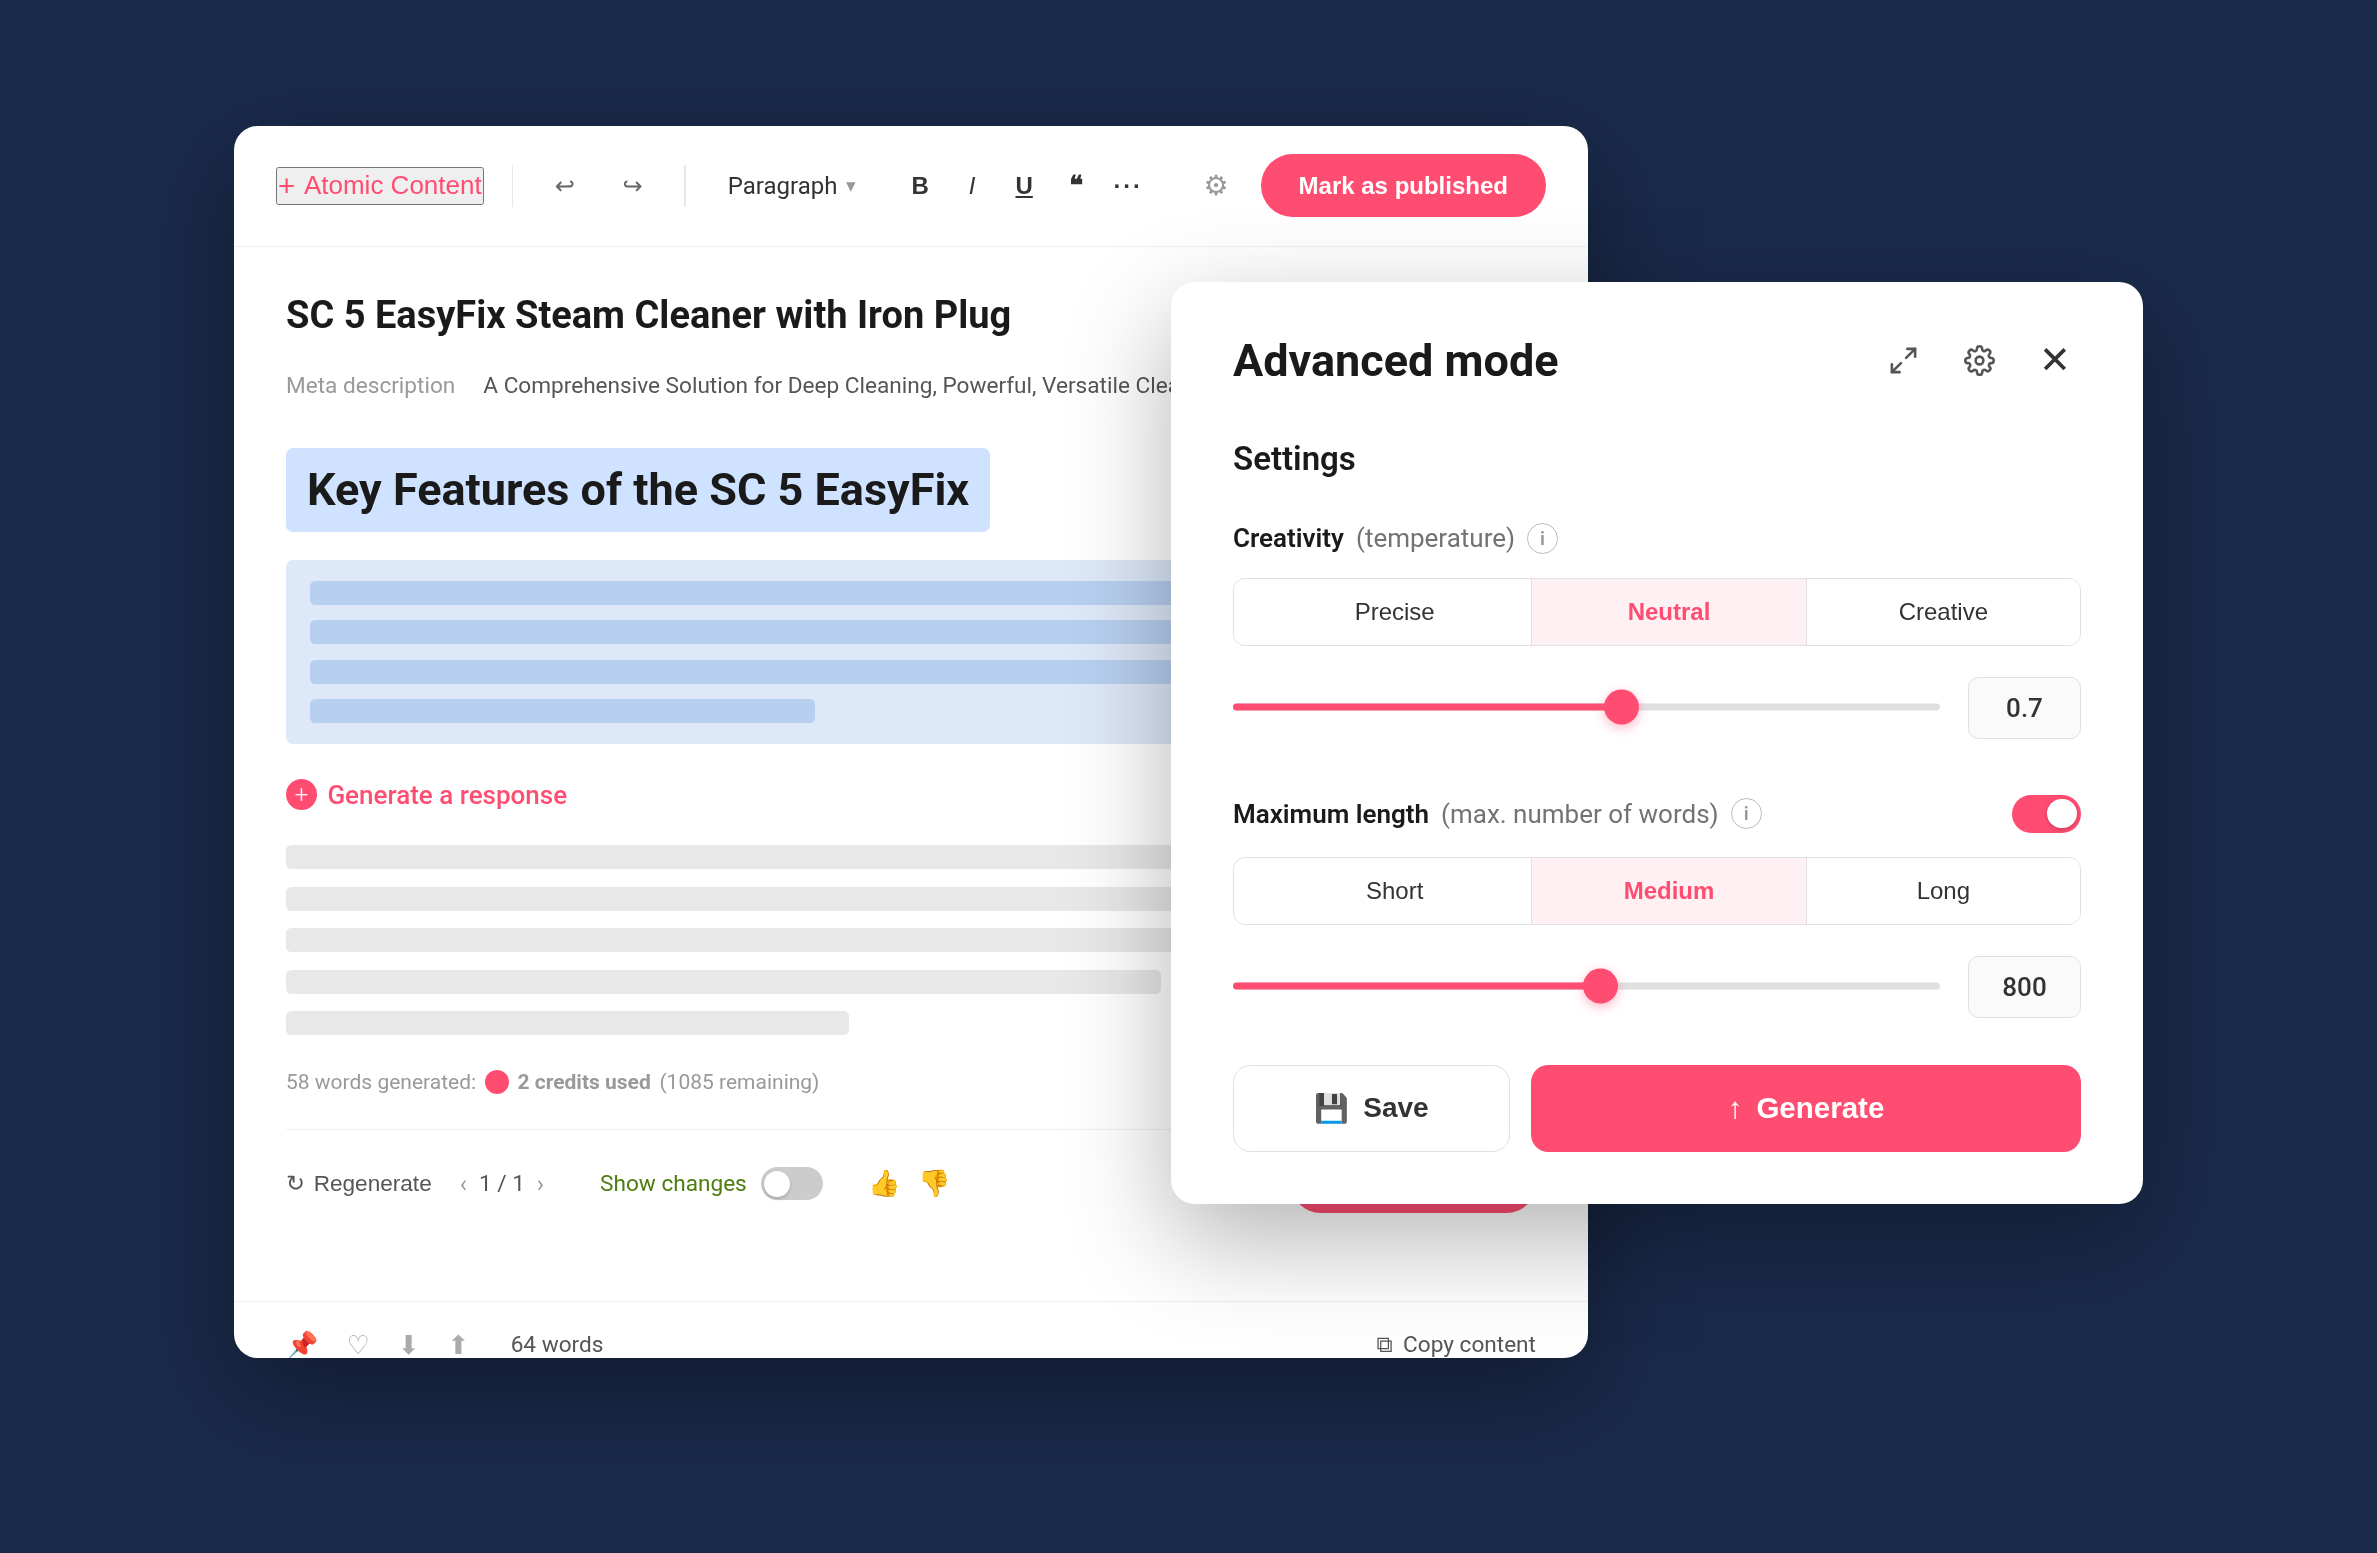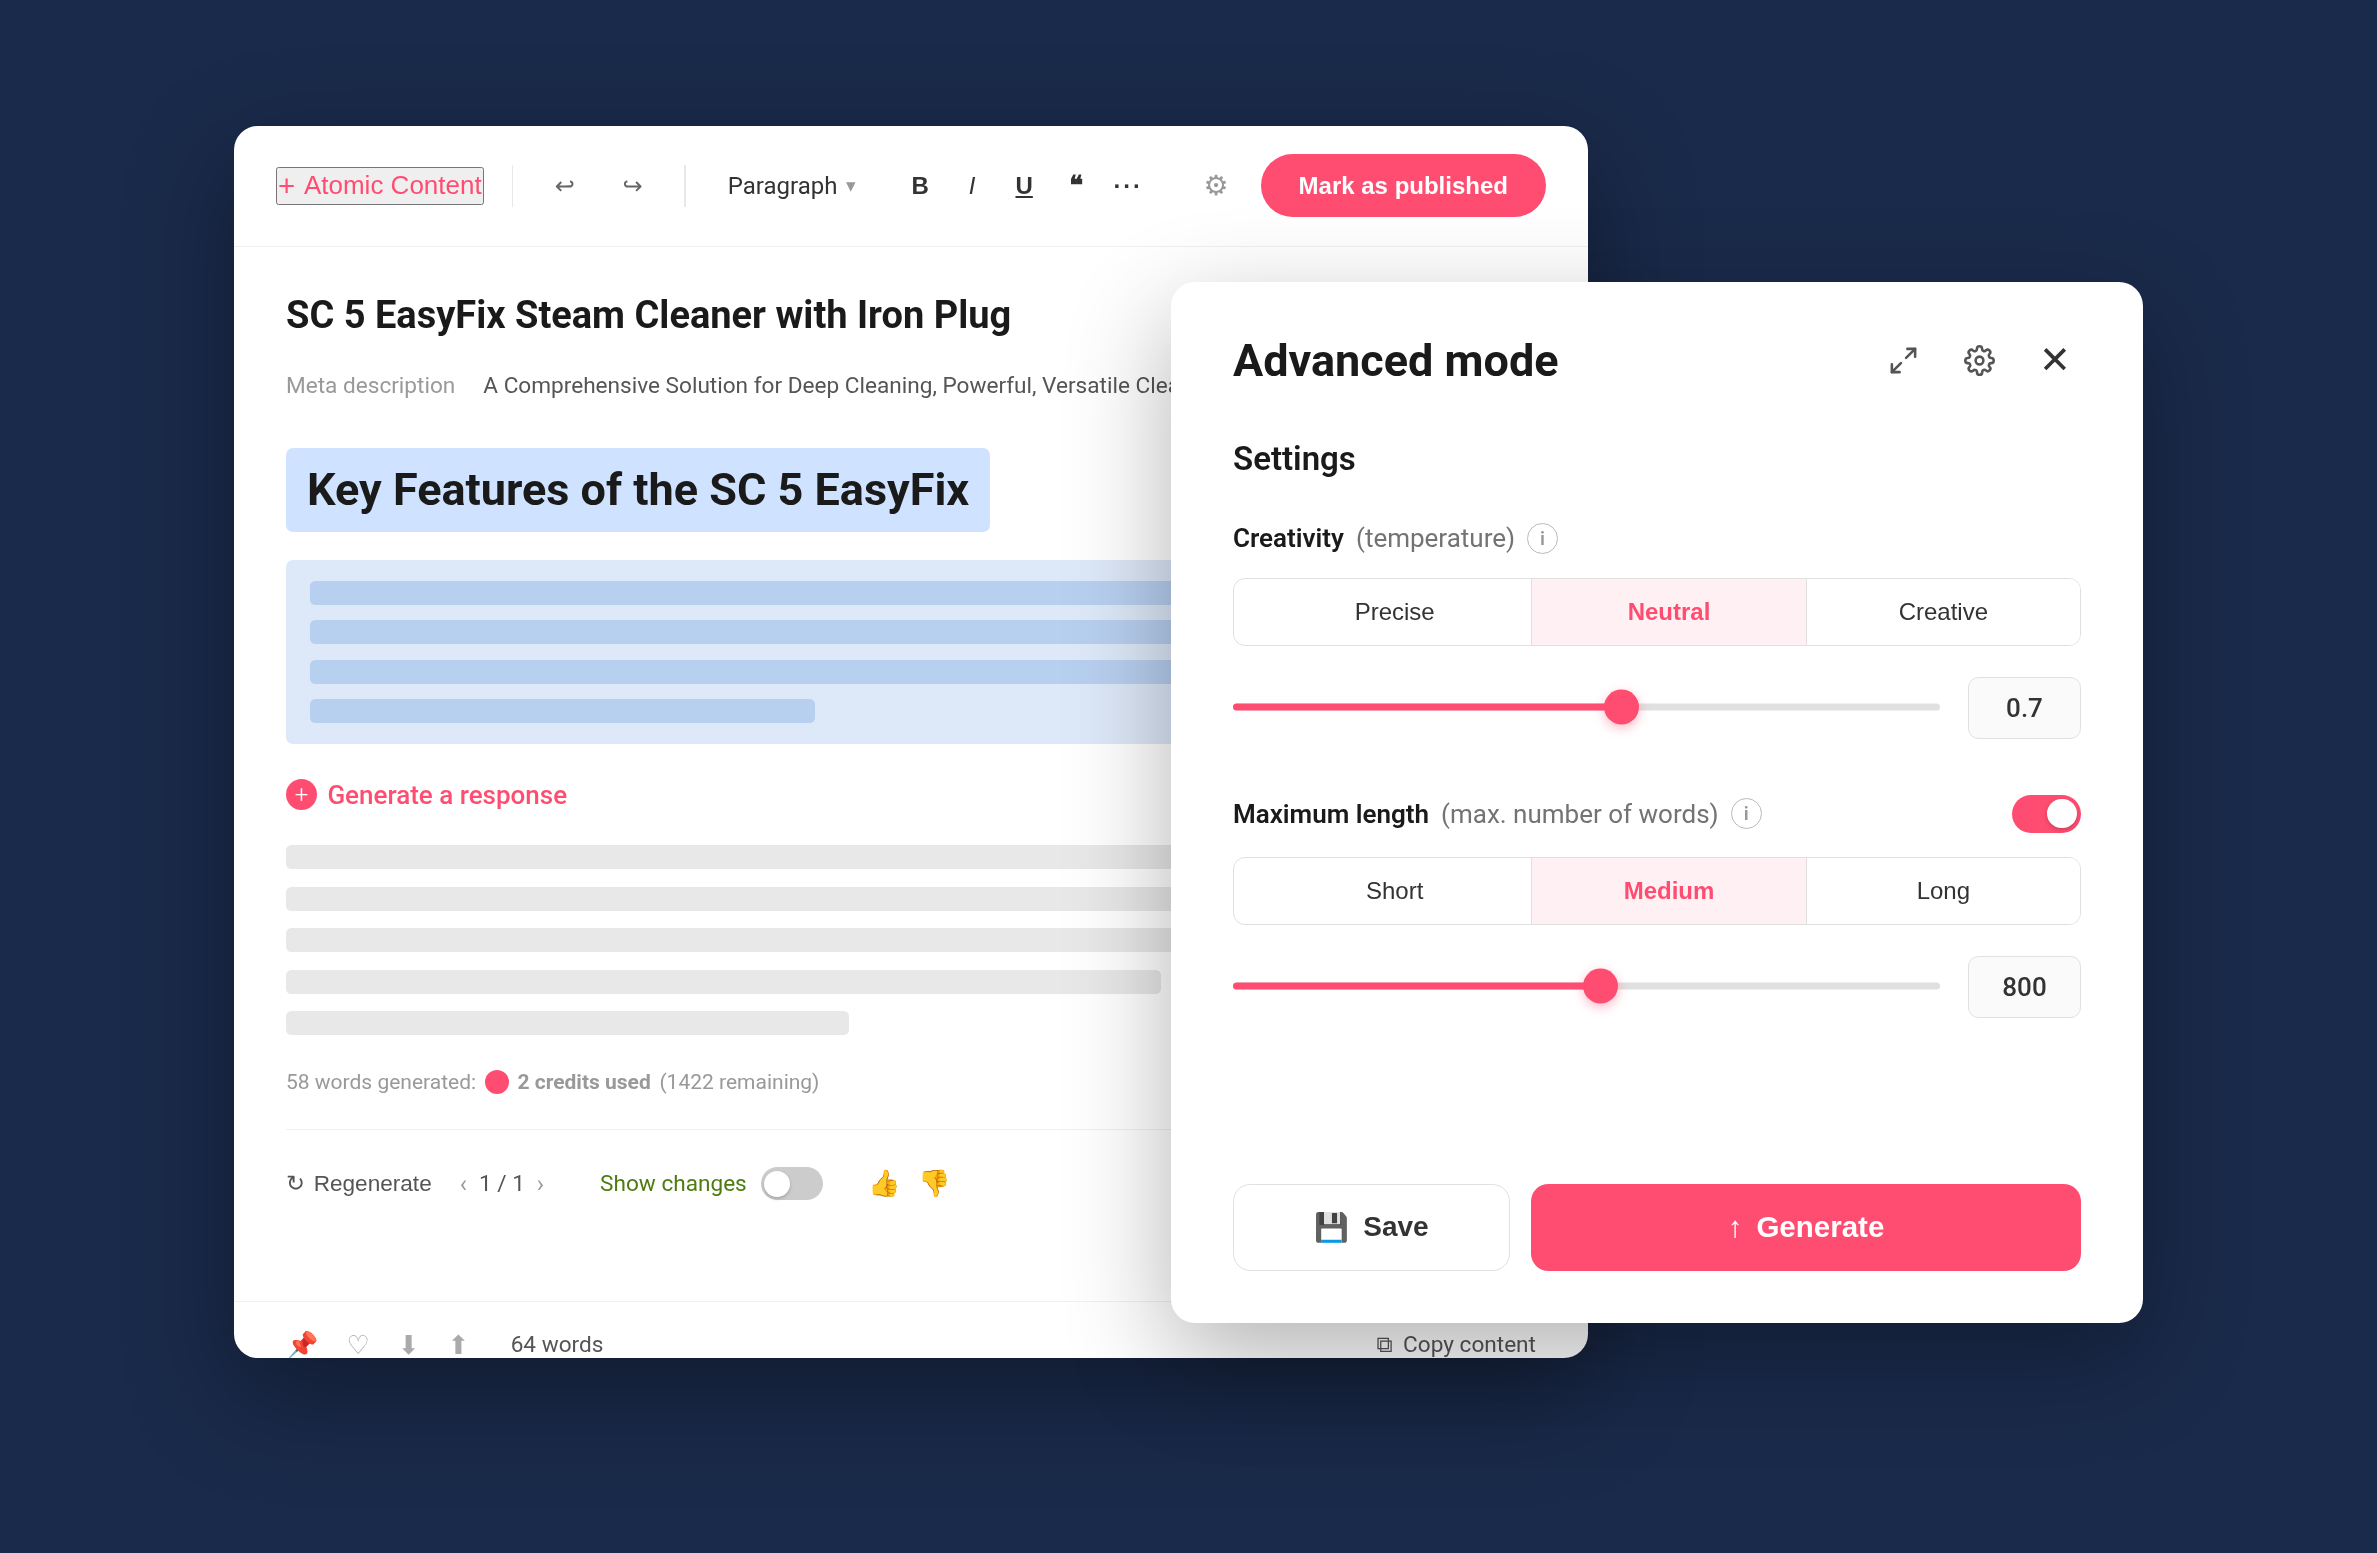--- a/index.html
+++ b/index.html
@@ -390,21 +390,21 @@
       color: #555;
       cursor: pointer;
     }
 
     
     .advanced-panel {
       position: absolute;
       top: 156px;
       right: 0;
       width: 972px;
-      height: 1041px;
+      height: 922px;
       background: #ffffff;
       border-radius: 24px;
       box-shadow: 0 35px 104px rgba(0,0,0,0.3);
       padding: 52px 62px;
       display: flex;
       flex-direction: column;
     }
 
     .panel-header {
       display: flex;
@@ -727,21 +727,21 @@
           <div class="gen-line l2"></div>
           <div class="gen-line l3"></div>
           <div class="gen-line l4"></div>
           <div class="gen-line l5"></div>
         </div>
 
         <div class="credits-row">
           <span>58 words generated:</span>
           <span class="credits-badge"></span>
           <strong>2 credits used</strong>
-          <span>(1422 remaining)</span>
+          <span>(1085 remaining)</span>
         </div>
 
         <div class="bottom-actions">
           <button class="regen-btn">
             <span>↻</span>
             <span>Regenerate</span>
           </button>
 
           <div class="nav-controls">
             <span class="nav-arrow">‹</span>

